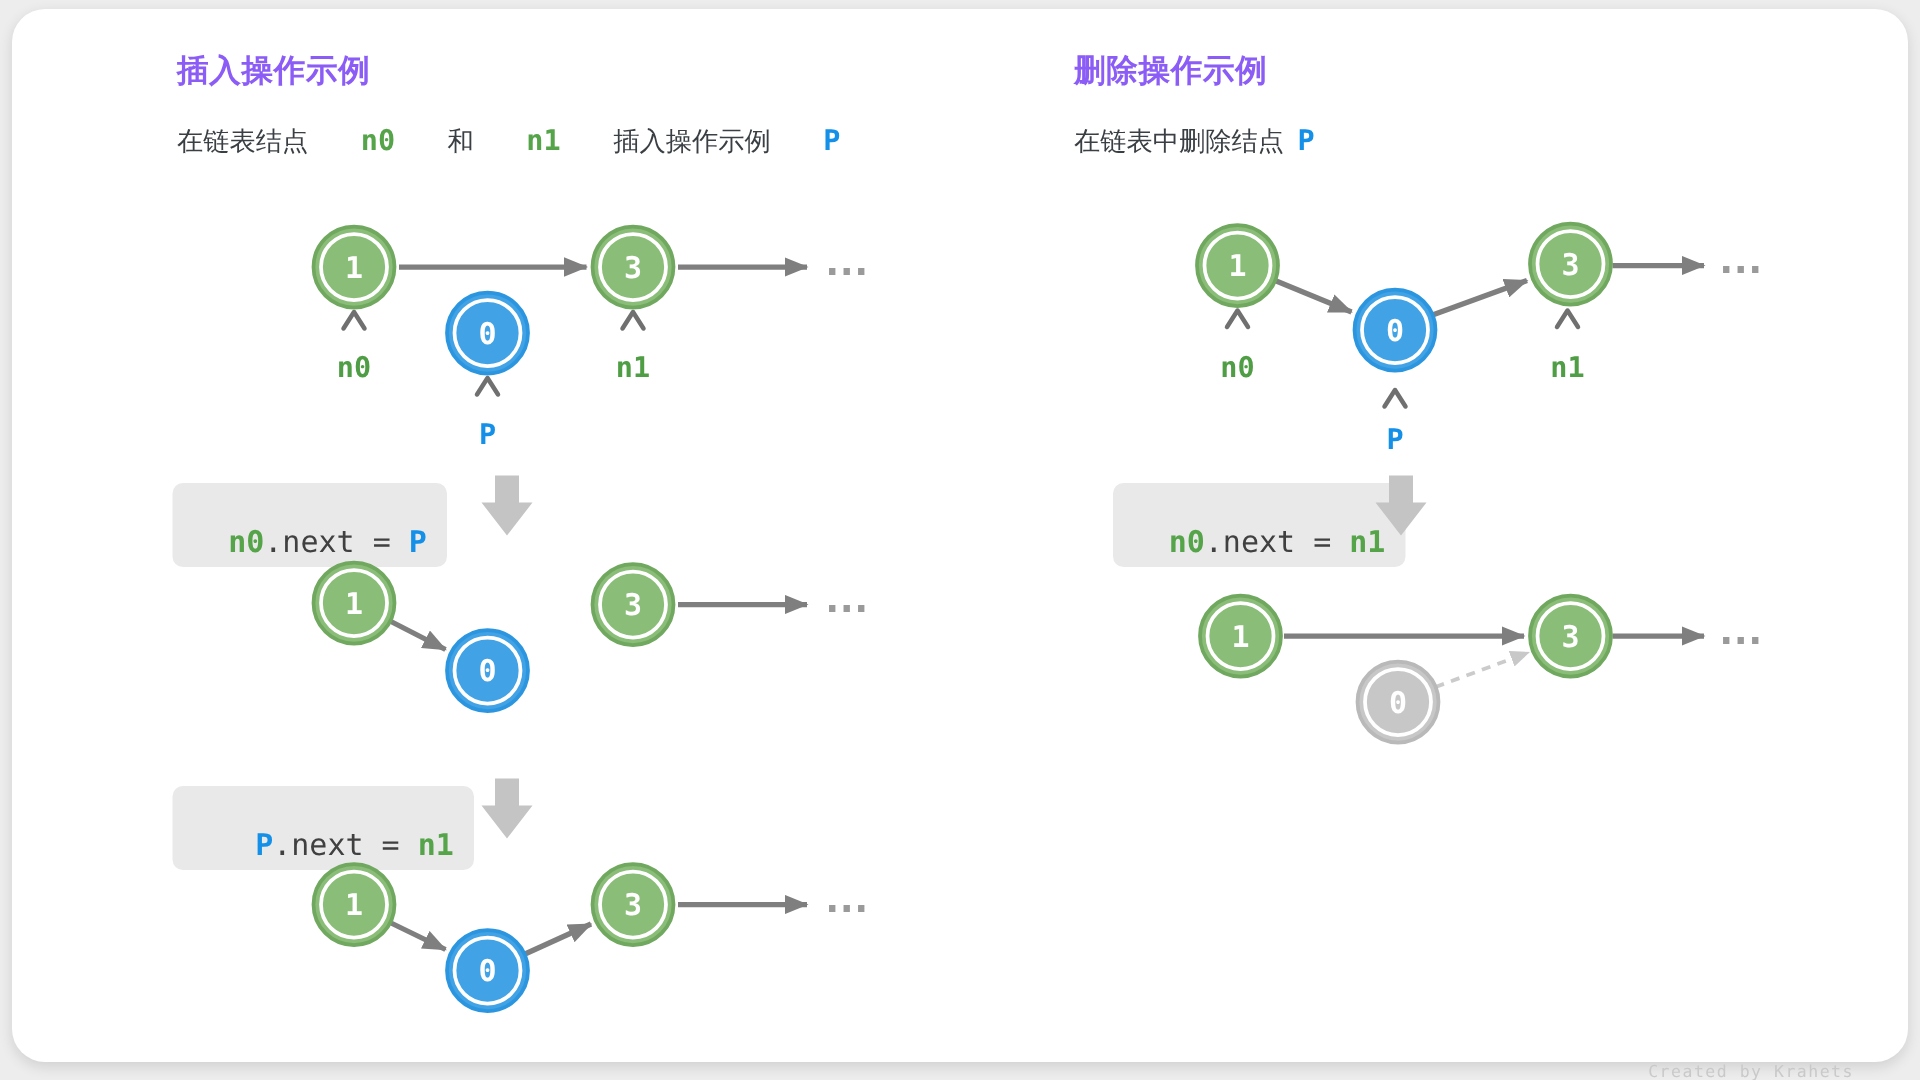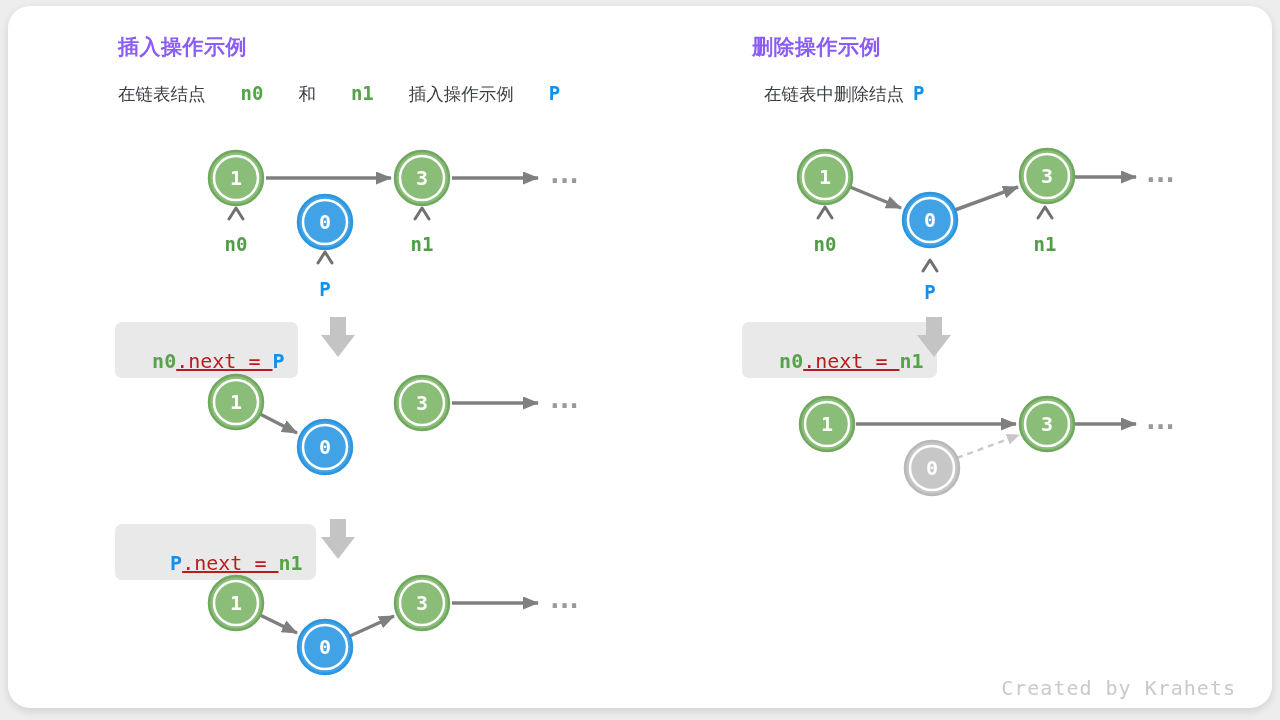--- a/index.html
+++ b/index.html
@@ -29,21 +29,21 @@
   .tok.blue{color:#1490e8;}
 
   .chip{
     position:absolute;background:#e9e9e9;border-radius:7px;
     padding:3px 13px 5px 13px;
     font-family:"DejaVu Sans Mono","Liberation Mono",monospace;
     font-size:20px;line-height:24px;white-space:pre;
   }
   .chip .green{color:#56a44a;font-weight:bold;}
   .chip .blue{color:#1490e8;font-weight:bold;}
-  .chip .dark{color:#b91c1c;text-decoration:underline;}
+  .chip .dark{color:#404040;}
 
   
   .edge{stroke:#7f7f7f;stroke-width:3.5;fill:none;}
   .edge-dashed{stroke:#cbcbcb;stroke-width:2.5;fill:none;stroke-dasharray:6 5;}
   .caret{stroke:#707070;stroke-width:3;fill:none;stroke-linecap:round;stroke-linejoin:round;}
   .node-green .fill{fill:#8abd77;stroke:#6fa85e;stroke-width:2.5;}
   .node-blue  .fill{fill:#41a3e5;stroke:#2b96df;stroke-width:2.5;}
   .node-gray  .fill{fill:#c7c7c7;stroke:#b9b9b9;stroke-width:2.5;}
   .ring{fill:none;stroke:#ffffff;stroke-width:2.5;}
   .nval{
@@ -56,42 +56,42 @@
   }
   .plabel.green{fill:#4f9d44;}
   .plabel.blue{fill:#1490e8;}
   .ellip{
     font-family:"DejaVu Sans Mono","Liberation Mono",monospace;
     font-weight:bold;font-size:26px;fill:#9a9a9a;letter-spacing:-6px;
   }
   .down-arrow{fill:#c4c4c4;}
 
   .footer{
-    position:absolute;right:44px;top:676px;
-    font-family:"DejaVu Sans Mono","Liberation Mono",monospace;
-    font-size:20px;color:#c9c9c9;letter-spacing:1px;
+    position:absolute;right:44px;top:708px;
+    font-family:"DejaVu Sans Mono","Liberation Mono",monospace;
+    font-size:11px;color:#c9c9c9;letter-spacing:1px;
   }
 </style>
 </head>
 <body>
 
 <div class="card"></div>
 
 <div class="sec-title" style="left:118px;top:33px;">插入操作示例</div>
 <div class="sec-sub" style="left:118px;top:82px;gap:35px;">
   <span>在链表结点</span>
   <span class="tok green">n0</span>
   <span>和</span>
   <span class="tok green">n1</span>
   <span>插入操作示例</span>
   <span class="tok blue">P</span>
 </div>
 
-<div class="sec-title" style="left:752px;top:33px;text-align:right;">删除操作示例</div>
-<div class="sec-sub" style="left:716px;top:82px;margin-left:48px;">
+<div class="sec-title" style="left:716px;top:33px;text-align:right;">删除操作示例</div>
+<div class="sec-sub" style="left:716px;top:82px;">
   <span>在链表中删除结点</span>
   <span class="tok blue">P</span>
 </div>
 
 <div class="chip" style="left:115px;top:322px;">
   <span class="green">n0</span><span class="dark">.next = </span><span class="blue">P</span>
 </div>
 <div class="chip" style="left:115px;top:524px;padding-left:31px;">
   <span class="blue">P</span><span class="dark">.next = </span><span class="green">n1</span>
 </div>

